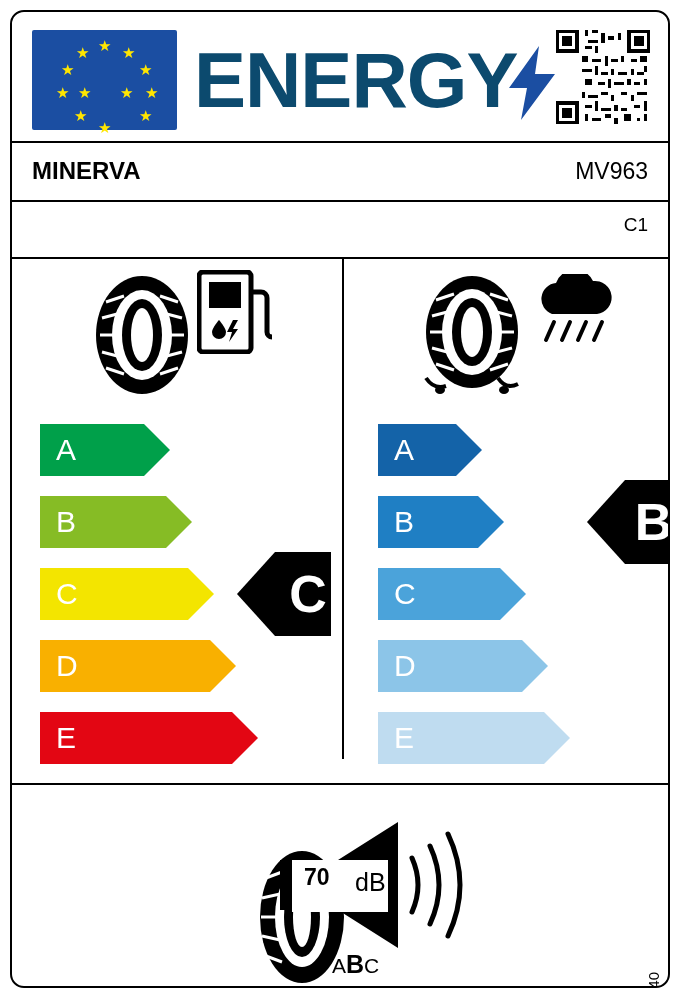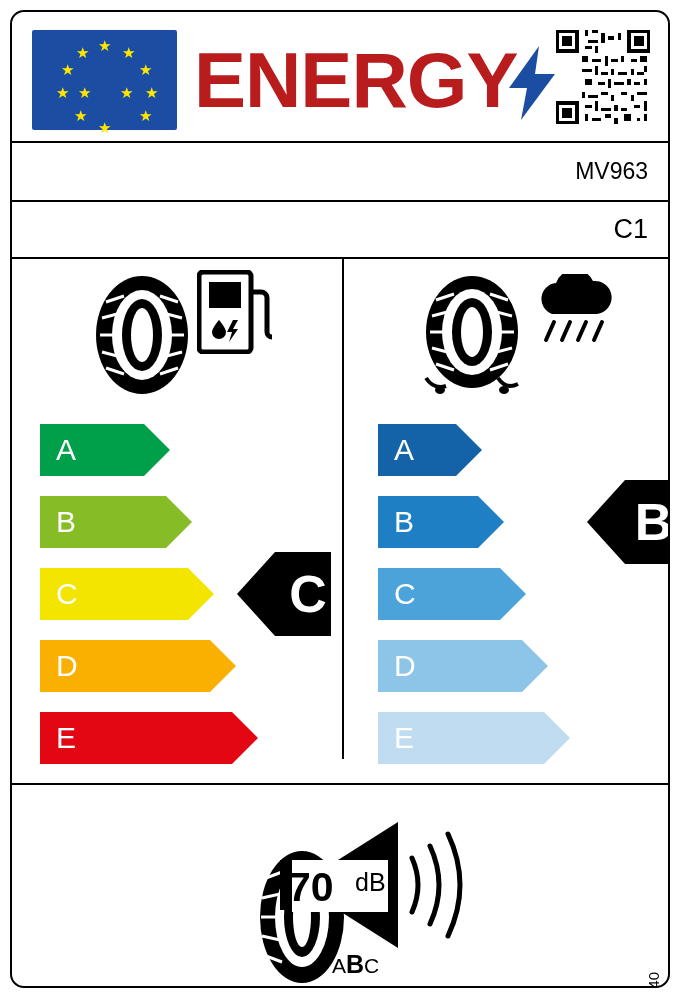--- a/index.html
+++ b/index.html
@@ -19,21 +19,21 @@
   .eu-flag{
     position:absolute;left:20px;top:18px;width:145px;height:100px;
     background:#1b4ea2;border-radius:2px;
   }
   .eu-flag .star{
     position:absolute;color:#ffe600;font-size:15px;line-height:15px;
   }
   .energy-word{
     position:absolute;left:182px;top:22px;
     font-size:78px;font-weight:bold;letter-spacing:-1px;
-    color:#b91c1c;line-height:92px;
+    color:#0c4a6e;line-height:92px;
   }
   .bolt{
     position:absolute;left:497px;top:34px;width:46px;height:74px;
   }
   .qr{
     position:absolute;right:18px;top:18px;width:94px;height:94px;
   }
 
   
   .rule{position:absolute;left:0;width:100%;height:2px;background:#000;}
@@ -46,21 +46,21 @@
   .brand{
     position:absolute;left:20px;top:145px;font-size:24px;font-weight:bold;
   }
   .model{
     position:absolute;right:20px;top:146px;font-size:23px;text-align:right;
   }
   .size{
     position:absolute;left:18px;top:198px;font-size:30px;
   }
   .cls{
-    position:absolute;right:20px;top:202px;font-size:27px;
+    position:absolute;right:20px;top:202px;font-size:19px;
   }
 
   
   .vsep{
     position:absolute;left:330px;top:247px;width:2px;height:500px;background:#000;
   }
 
   
   .pic{position:absolute;}
   .tire-fuel{left:82px;top:262px;}
@@ -124,21 +124,21 @@
     content:"";position:absolute;left:-38px;top:0;
     width:0;height:0;border-top:42px solid transparent;border-bottom:42px solid transparent;
     border-right:38px solid #000;
   }
   .res-fuel{left:263px;top:540px;width:56px;}
   .res-wet{left:613px;top:468px;width:47px;}
 
   
   .noise-wrap{position:absolute;left:228px;top:800px;width:240px;height:175px;}
   .db-text{
-    position:absolute;left:276px;top:852px;font-size:41px;font-weight:bold;text-align:center;
+    position:absolute;left:292px;top:852px;font-size:23px;font-weight:bold;text-align:center;
   }
   .db-unit{
     position:absolute;left:343px;top:856px;font-size:25px;font-weight:normal;
   }
   .abc{
     position:absolute;left:320px;top:938px;font-size:21px;
   }
   .abc b{font-size:25px;}
 
   
@@ -242,20 +242,21 @@
       <rect x="15" y="26" width="2" height="1"></rect>
         <rect x="18" y="27" width="1" height="2"></rect>
       <rect x="21" y="26" width="2" height="2"></rect>
         <rect x="25" y="27" width="1" height="1"></rect>
       <rect x="27" y="26" width="1" height="2"></rect>
     </g>
   </svg>
 
   <div class="rule rule-1"></div>
 
+  <div class="brand">MINERVA</div>
   <div class="model">MV963</div>
 
   <div class="rule rule-2"></div>
 
   <div class="cls">C1</div>
 
   <div class="rule rule-3"></div>
 
   <div class="vsep"></div>
 

